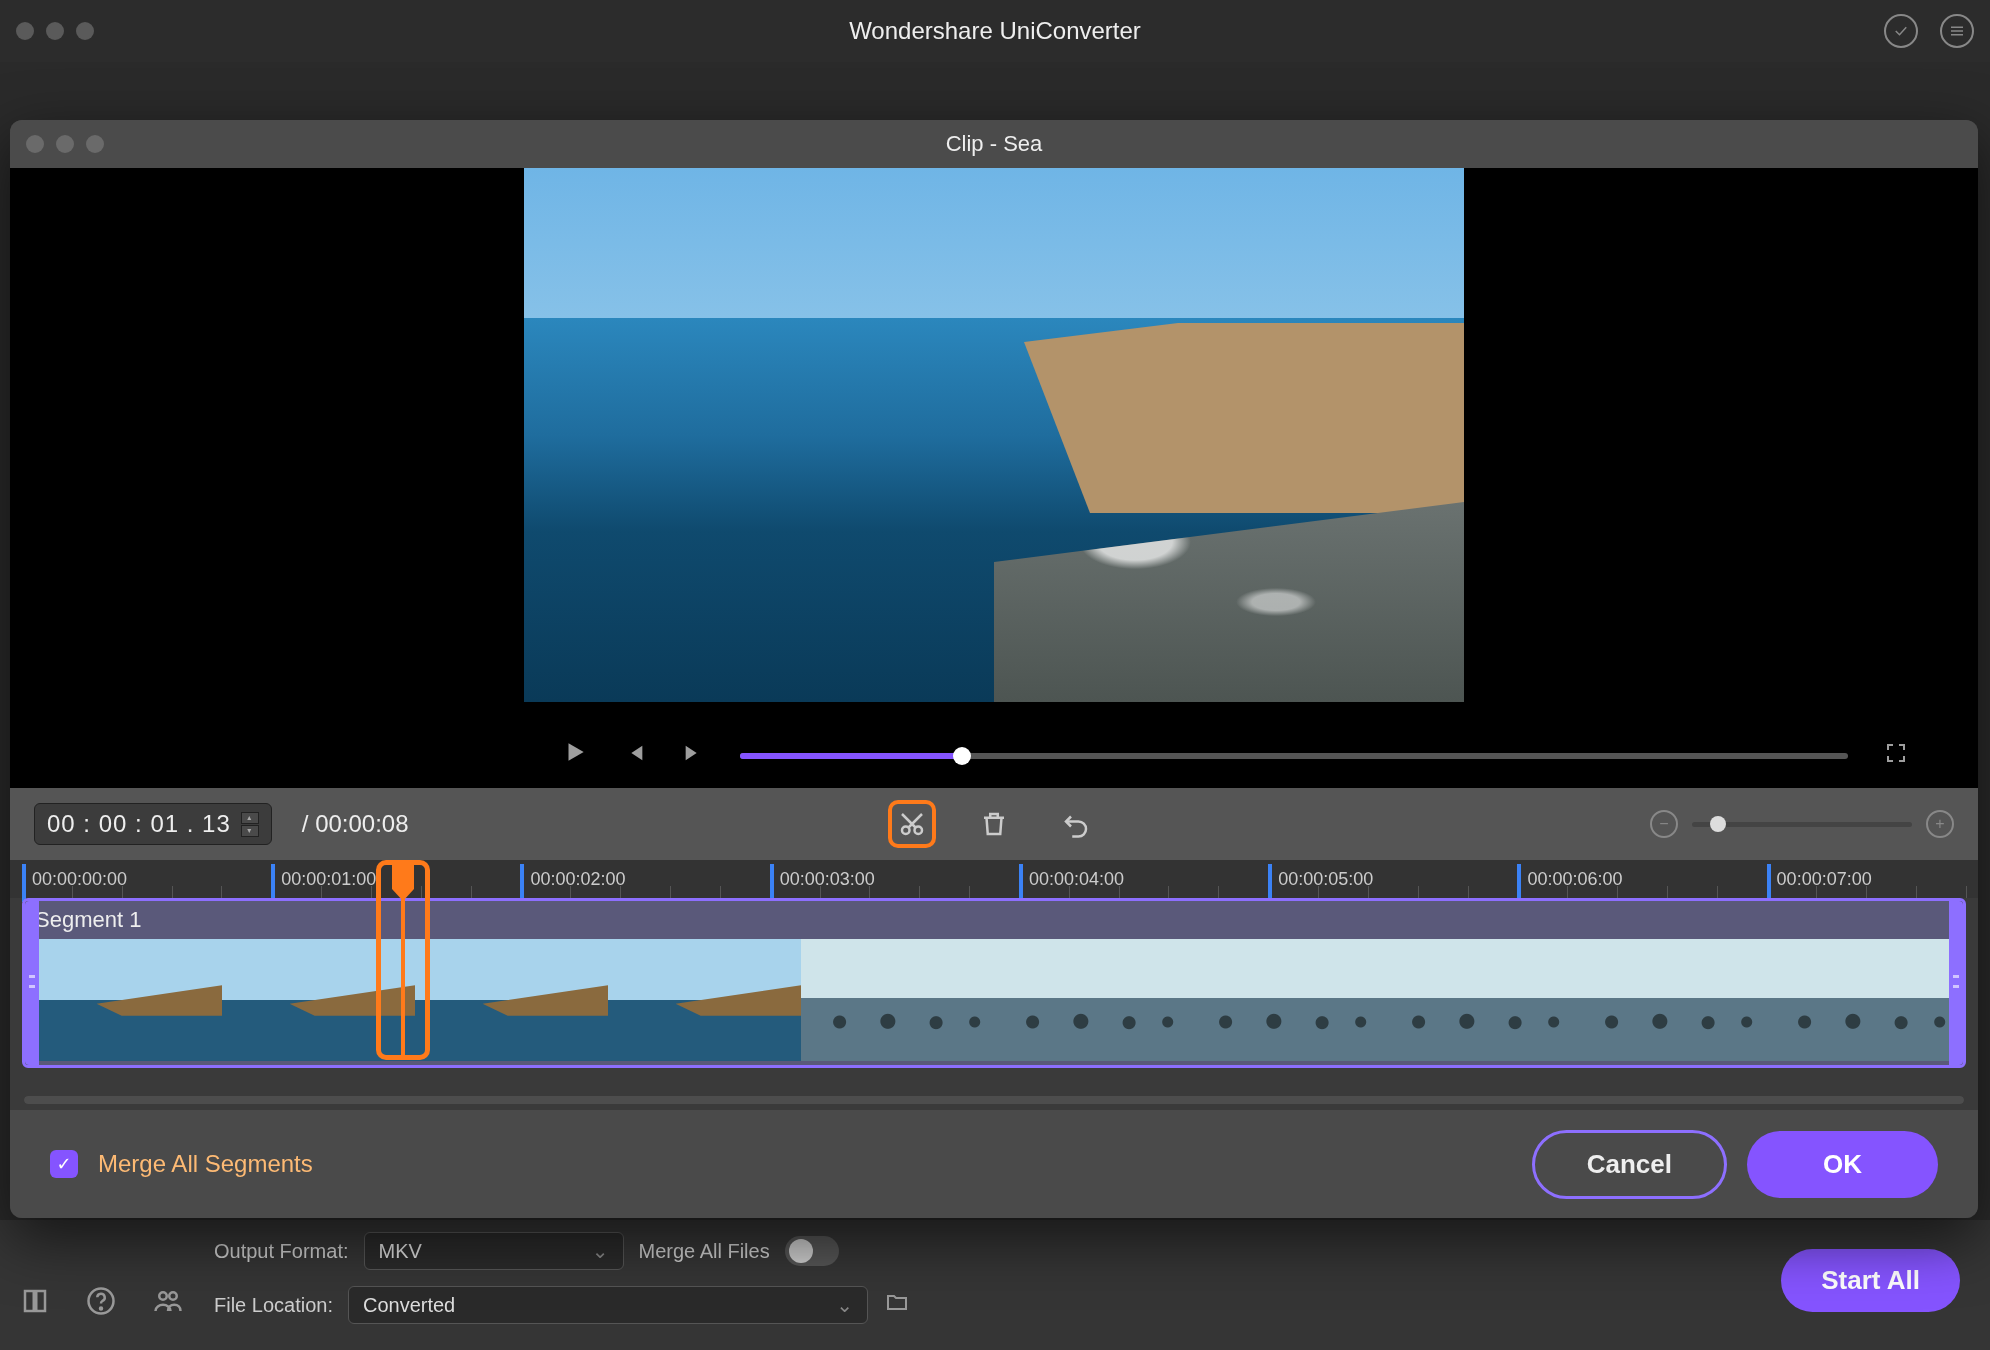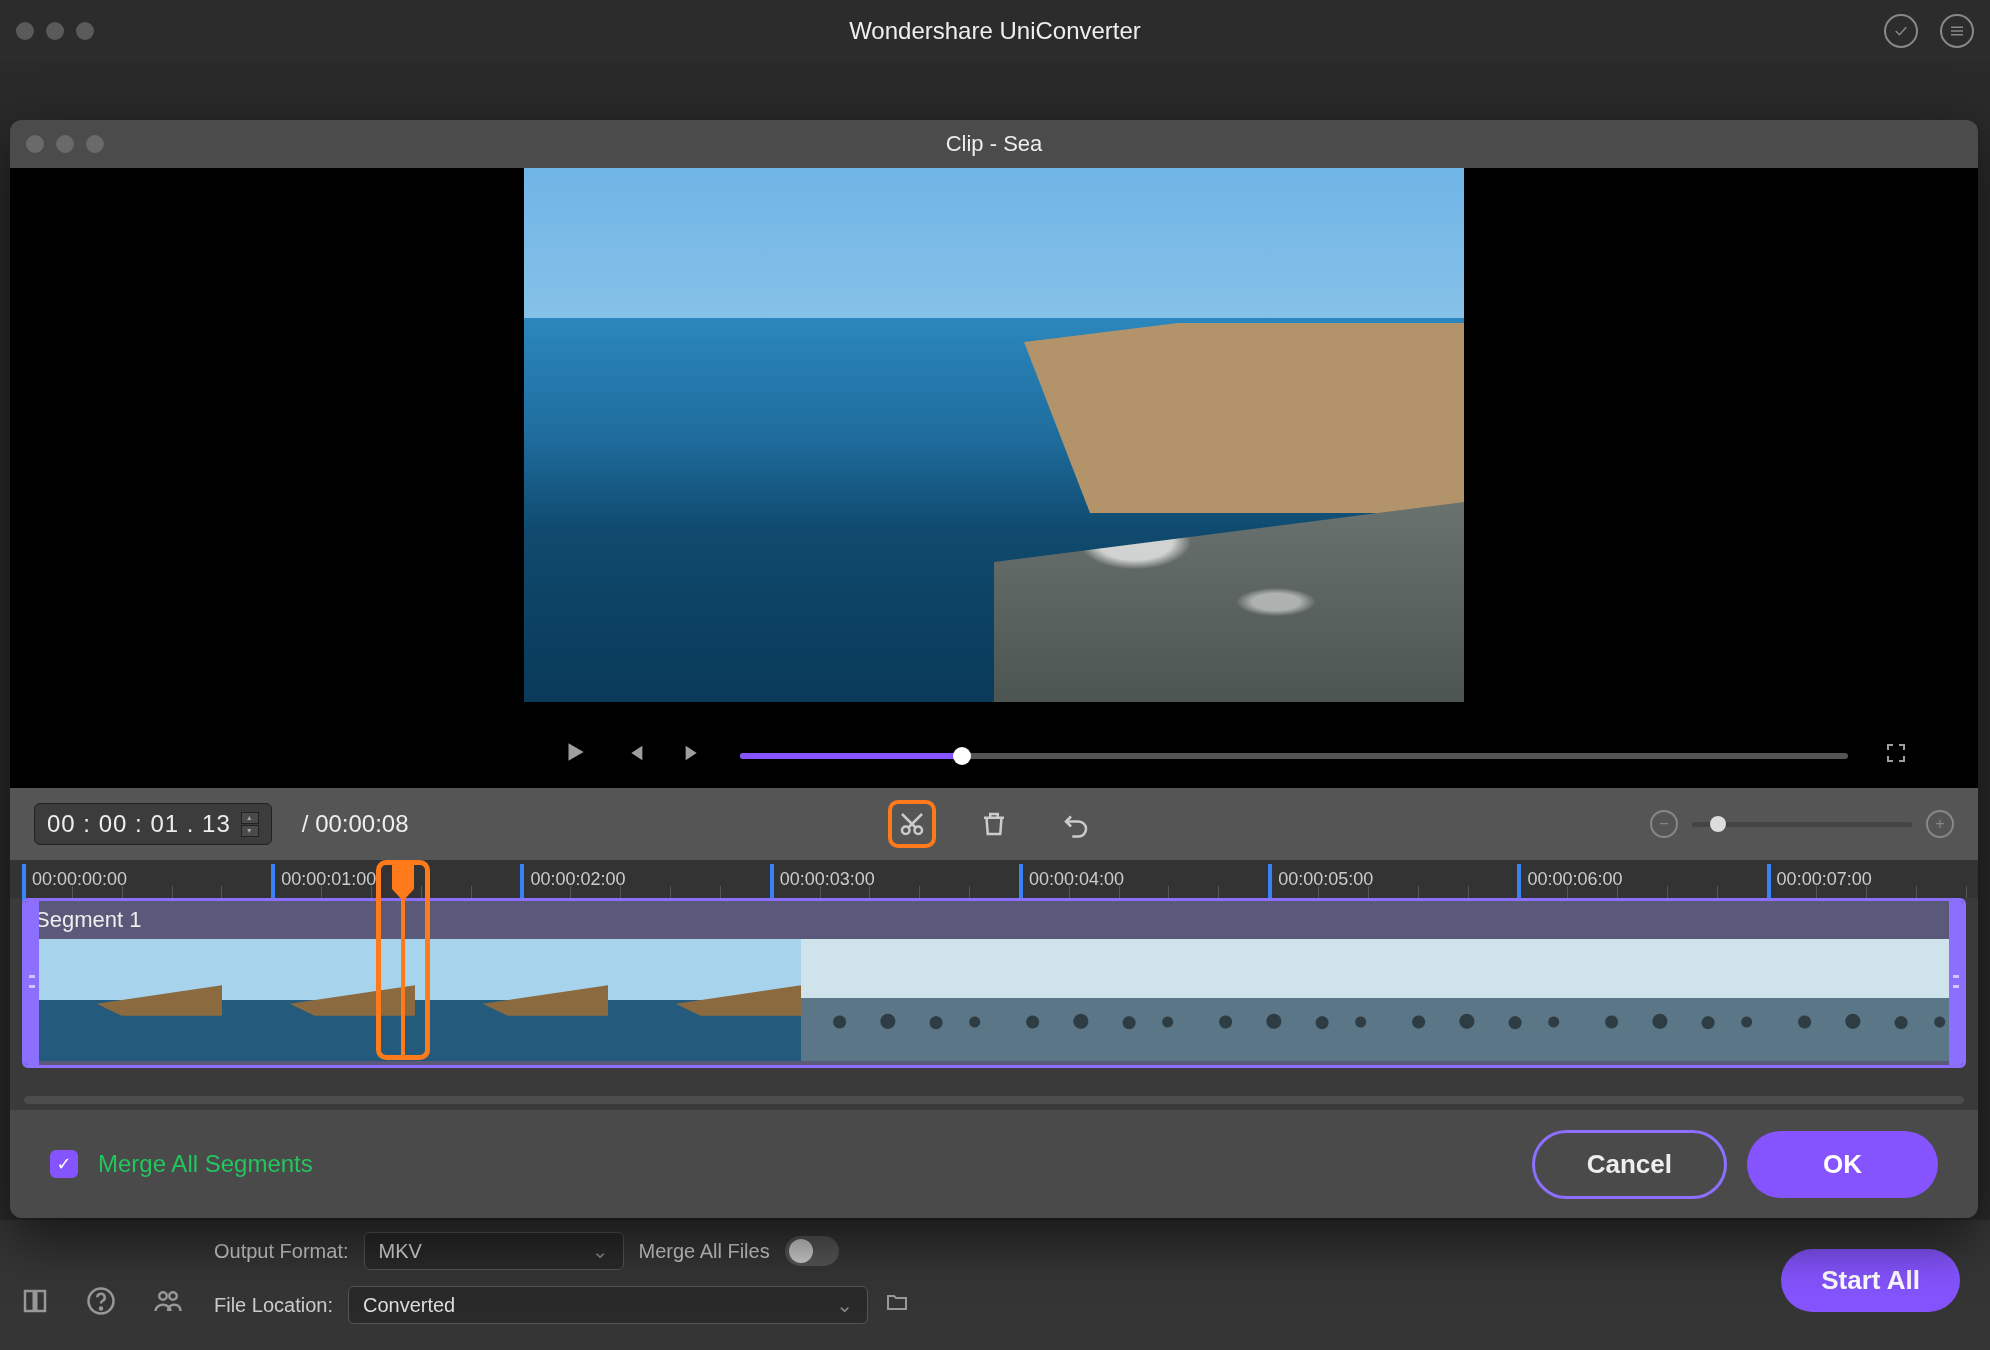--- a/index.html
+++ b/index.html
@@ -274,21 +274,21 @@
   
   .clip-footer {
     position:absolute; left:0; right:0; bottom:0;
     height:108px; background:#4a4a4a;
     display:flex; align-items:center; padding:0 40px; gap:20px;
   }
   .chk {
     width:28px;height:28px;border-radius:6px;background:#8554ff;
     display:flex;align-items:center;justify-content:center;color:#fff;font-size:18px;
   }
-  .merge-label { color:#22c55e; font-size:24px;}
+  .merge-label { color:#fdba74; font-size:24px;}
   .clip-footer .spacer{flex:1;}
   .btn-cancel {
     background:transparent; border:3px solid #8d6fff; color:#eee;
     padding:16px 52px; border-radius:36px; font-size:26px; font-weight:600;text-align:right;
   }
   .btn-ok {
     background:#8554ff; border:none; color:#fff;
     padding:18px 76px; border-radius:36px; font-size:26px; font-weight:600;
   }
 

